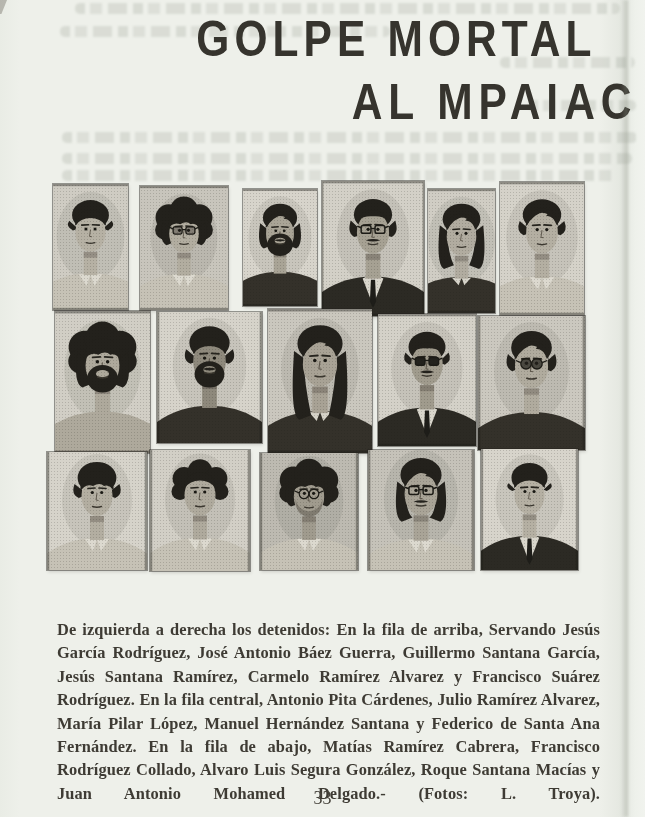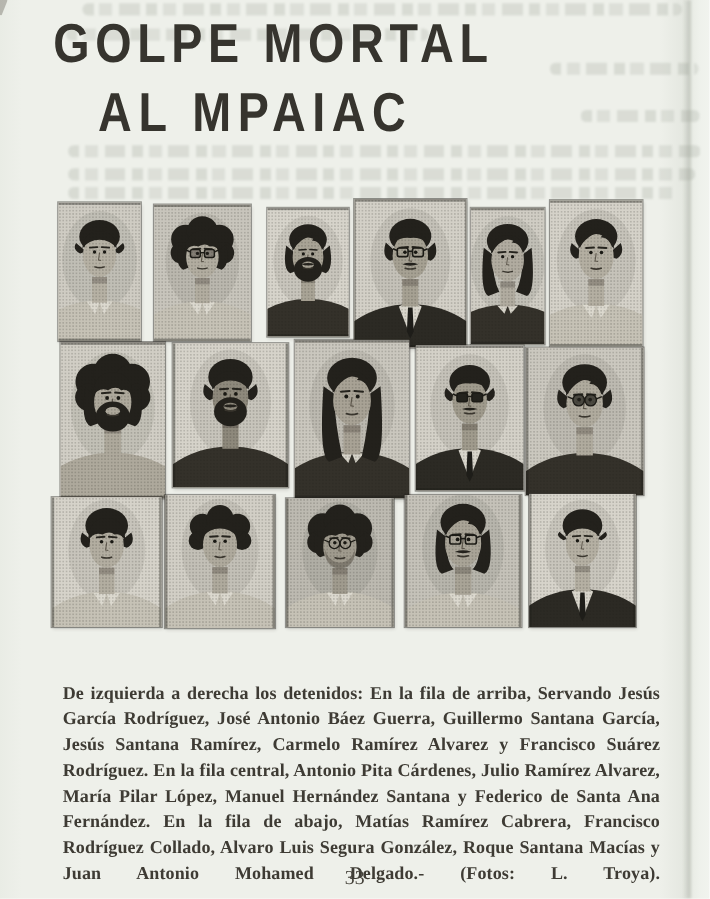--- a/index.html
+++ b/index.html
@@ -6,21 +6,21 @@
   body{width:645px;height:817px;position:relative;overflow:hidden;
        background:linear-gradient(90deg,#e9ece5 0,#eef0ea 3%,#eef0ea 93%,#e4e7e0 96.5%,#eef1eb 98.5%,#f1f3ee 100%);
        font-family:"Liberation Sans",sans-serif;}
   .page{position:absolute;inset:0;}
   
   .smudge{position:absolute;height:11px;border-radius:5px;opacity:.5;filter:blur(1.2px);
     background:repeating-linear-gradient(90deg,
       rgba(112,120,106,.34) 0 10px, rgba(0,0,0,0) 10px 15px,
       rgba(112,120,106,.28) 15px 27px, rgba(0,0,0,0) 27px 33px,
       rgba(112,120,106,.32) 33px 52px, rgba(0,0,0,0) 52px 58px);}
-  .headline{position:absolute;top:13px;left:0;width:645px;text-align:left;
+  .headline{position:absolute;top:13px;left:0;width:645px;text-align:right;
     color:#36342e;font-weight:700;}
   .headline .l1{display:block;font-size:50px;line-height:52px;letter-spacing:6px;
     transform:scaleX(.85);transform-origin:50% 50%;white-space:nowrap;}
   .headline .l2{display:block;font-size:50px;line-height:52px;letter-spacing:7px;margin-top:11px;
     transform:scaleX(.85) translateX(48px);transform-origin:50% 50%;white-space:nowrap;}
   .montage{position:absolute;inset:0;}
   .photo{position:absolute;overflow:hidden;background:#ccc9c0;
     box-shadow:0 0 0 1px rgba(38,36,30,.45), 1px 2px 3px rgba(60,58,50,.18);}
   .photo svg{display:block;}
   .photo::after{content:"";position:absolute;inset:0;pointer-events:none;

